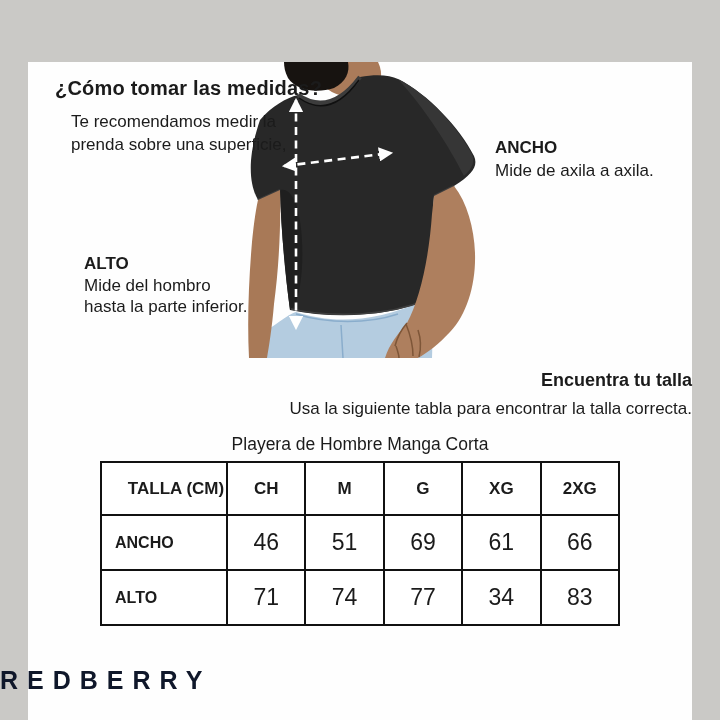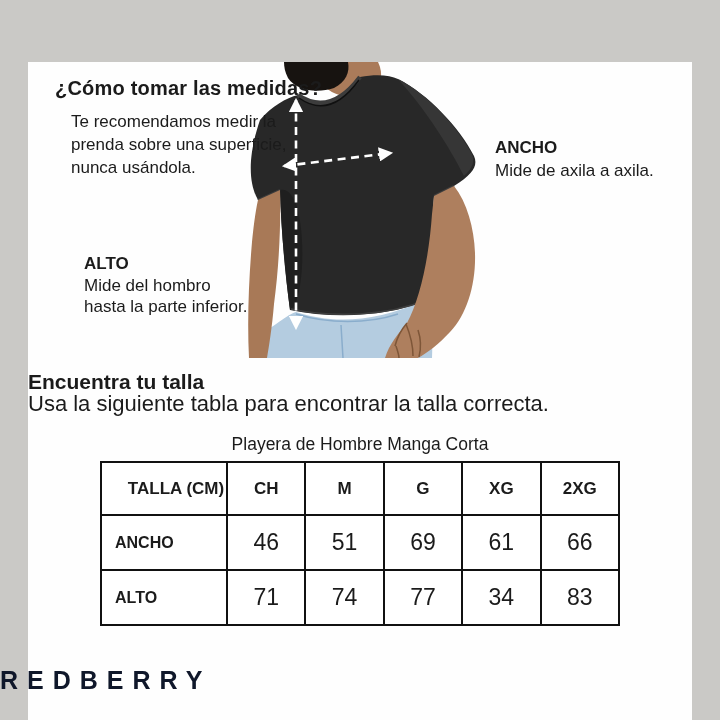--- a/index.html
+++ b/index.html
@@ -14,22 +14,22 @@
   }
   .photo{position:absolute;left:210px;top:0;width:252px;height:296px;}
   .heading{
     position:absolute;left:27px;top:15px;
     font-size:20px;font-weight:bold;letter-spacing:.2px;white-space:nowrap;
   }
   .intro{position:absolute;left:43px;top:48px;font-size:17px;line-height:23px;}
   .ancho-block{position:absolute;left:467px;top:74px;font-size:17px;line-height:23px;}
   .alto-block{position:absolute;left:56px;top:191px;font-size:17px;line-height:21.5px;}
   .blk-label{font-weight:bold;}
-  .find-title{position:absolute;left:0;top:308px;width:100%;text-align:left;font-size:21px;font-weight:bold;}
-  .find-sub{position:absolute;left:0;top:329px;width:100%;text-align:left;font-size:22px;}
+  .find-title{position:absolute;left:0;top:308px;width:100%;text-align:right;font-size:18px;font-weight:bold;}
+  .find-sub{position:absolute;left:0;top:337px;width:100%;text-align:right;font-size:17px;}
   .table-title{position:absolute;left:0;top:372px;width:100%;text-align:center;font-size:17.5px;}
   table.size{
     position:absolute;left:72px;top:399px;width:520px;
     border-collapse:collapse;table-layout:fixed;background:#fff;
   }
   table.size col.c0{width:126px;}
   table.size th, table.size td{border:2px solid #111;}
   table.size th{height:49px;font-size:17px;font-weight:bold;text-align:center;}
   table.size td{height:51px;}
   .row-label{text-align:left;padding-left:13px;font-size:16px;font-weight:bold;}
@@ -88,21 +88,20 @@
     <g>
       <line x1="46" y1="104" x2="153" y2="91" stroke="#ffffff" stroke-width="2.6" stroke-dasharray="8 5.5" marker-start="url(#ah)" marker-end="url(#ah)"></line>
     </g>
   </svg>
 
   <div class="heading">¿Cómo tomar las medidas?</div>
 
   <div class="intro">
     <div>Te recomendamos medir la</div>
     <div>prenda sobre una superficie,</div>
-    <div>nunca usándola.</div>
   </div>
 
   <div class="ancho-block">
     <div class="blk-label">ANCHO</div>
     <div>Mide de axila a axila.</div>
   </div>
 
   <div class="alto-block">
     <div class="blk-label">ALTO</div>
     <div>Mide del hombro</div>

